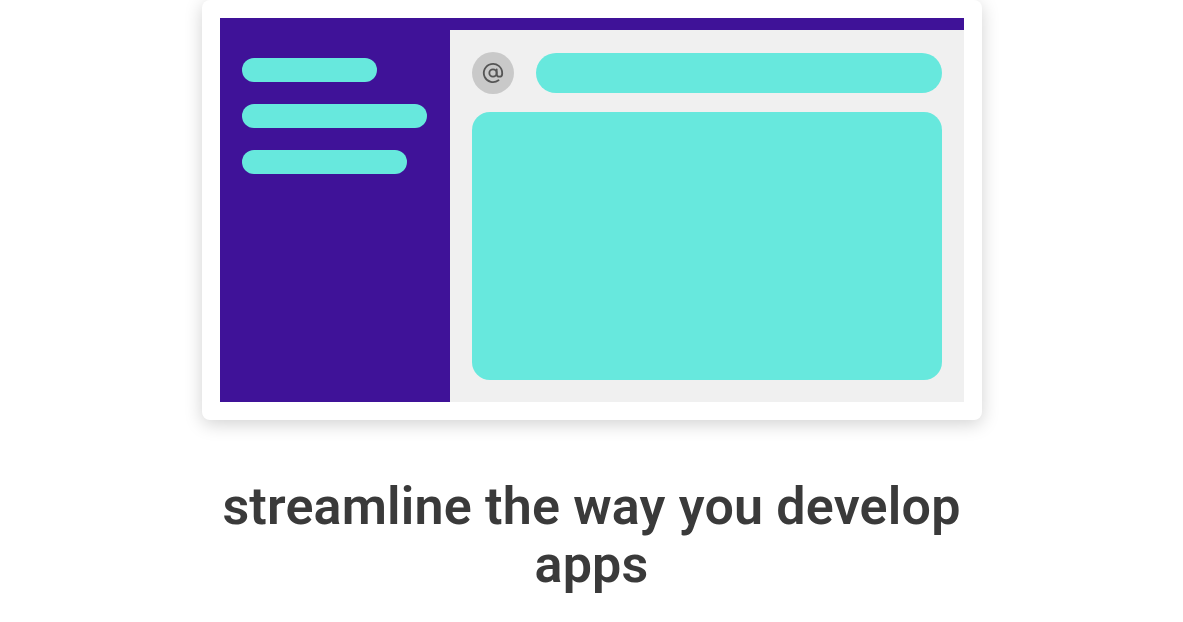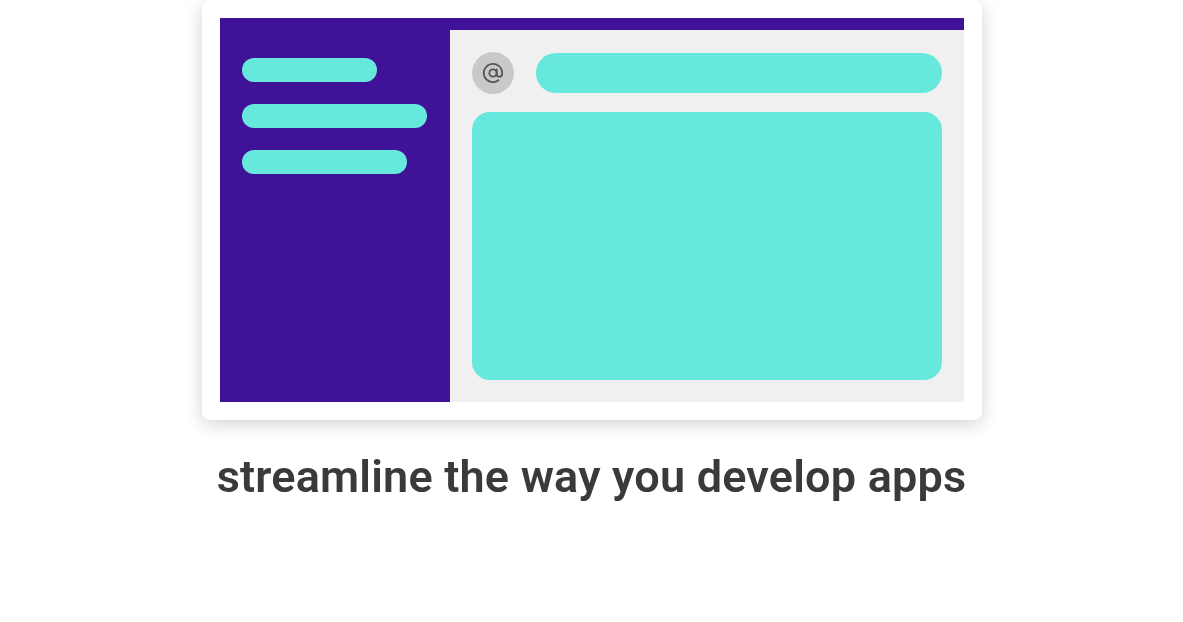--- a/index.html
+++ b/index.html
@@ -100,23 +100,23 @@
       background: #67e8dd;
     }
 
     .content-block {
       flex: 1;
       border-radius: 18px;
       background: #67e8dd;
     }
 
     .headline {
-      margin-top: 32px;
+      margin-top: 58px;
       text-align: center;
-      font-size: 45px;
+      font-size: 52px;
       font-weight: 600;
       color: #3a3a3a;
       line-height: 1.12;
       max-width: 820px;
       letter-spacing: 0.2px;
     }
   </style>
 </head>
 <body>
 

